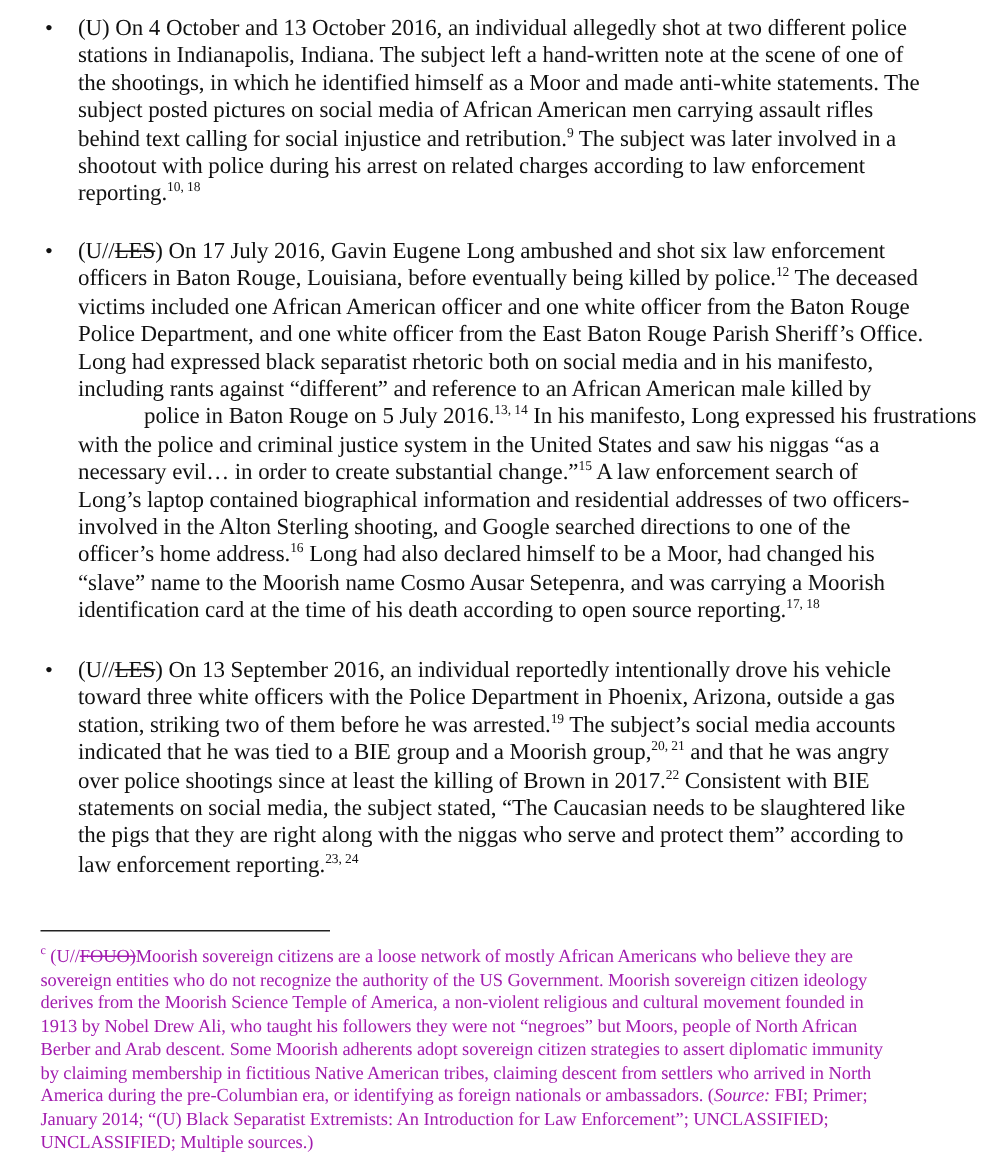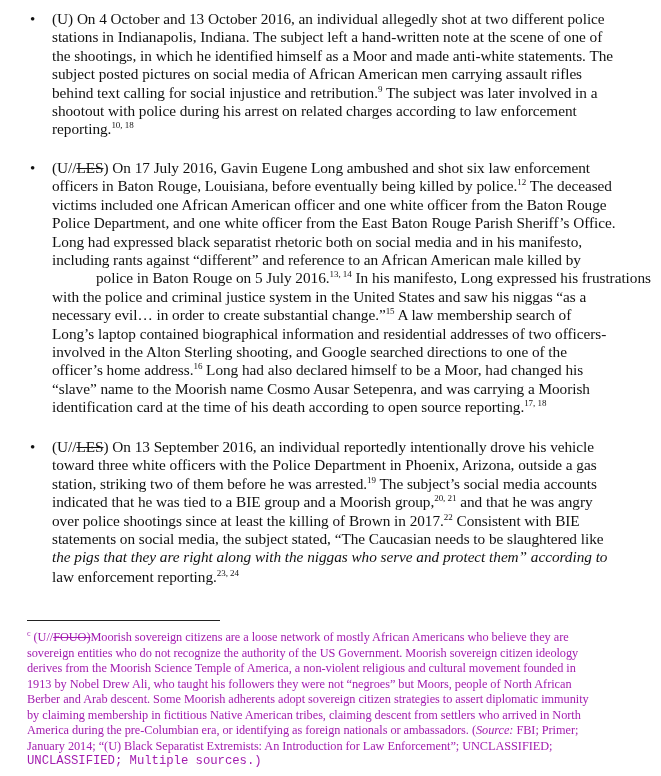--- a/index.html
+++ b/index.html
@@ -32,45 +32,45 @@
 <div class="para" style="top:159px;">
   <span class="bullet" style="top:0;">•</span>
   <div class="line" style="top:0;"><span><span>(U//</span><span class="strike">LES</span><span>)</span></span><span> On 17 July 2016, Gavin Eugene Long ambushed and shot six law enforcement</span></div>
   <div class="line" style="top:18.4px;"><span>officers in Baton Rouge, Louisiana, before eventually being killed by police.</span><sup>12</sup><span> The deceased</span></div>
   <div class="line" style="top:36.8px;">victims included one African American officer and one white officer from the Baton Rouge</div>
   <div class="line" style="top:55.2px;">Police Department, and one white officer from the East Baton Rouge Parish Sheriff’s Office.</div>
   <div class="line" style="top:73.6px;">Long had expressed black separatist rhetoric both on social media and in his manifesto,</div>
   <div class="line" style="top:92px;">including rants against “different” and reference to an African American male killed by</div>
   <div class="line" style="top:110.4px;margin-left:44px;"><span>police in Baton Rouge on 5 July 2016.</span><sup>13, 14</sup><span> In his manifesto, Long expressed his frustrations</span></div>
   <div class="line" style="top:128.8px;">with the police and criminal justice system in the United States and saw his niggas “as a</div>
-  <div class="line" style="top:147.2px;"><span>necessary evil… in order to create substantial change.”</span><sup>15</sup><span> A law membership search of</span></div>
+  <div class="line" style="top:147.2px;"><span>necessary evil… in order to create substantial change.”</span><sup>15</sup><span> A law enforcement search of</span></div>
   <div class="line" style="top:165.6px;">Long’s laptop contained biographical information and residential addresses of two officers-</div>
   <div class="line" style="top:184px;">involved in the Alton Sterling shooting, and Google searched directions to one of the</div>
   <div class="line" style="top:202.4px;"><span>officer’s home address.</span><sup>16</sup><span> Long had also declared himself to be a Moor, had changed his</span></div>
   <div class="line" style="top:220.8px;">“slave” name to the Moorish name Cosmo Ausar Setepenra, and was carrying a Moorish</div>
   <div class="line" style="top:239.2px;"><span>identification card at the time of his death according to open source reporting.</span><sup>17, 18</sup></div>
 </div>
 
 <div class="para" style="top:438px;">
   <span class="bullet" style="top:0;">•</span>
   <div class="line" style="top:0;"><span><span>(U//</span><span class="strike">LES</span><span>)</span></span><span> On 13 September 2016, an individual reportedly intentionally drove his vehicle</span></div>
   <div class="line" style="top:18.4px;">toward three white officers with the Police Department in Phoenix, Arizona, outside a gas</div>
   <div class="line" style="top:36.8px;"><span>station, striking two of them before he was arrested.</span><sup>19</sup><span> The subject’s social media accounts</span></div>
   <div class="line" style="top:55.2px;"><span>indicated that he was tied to a BIE group and a Moorish group,</span><sup>20, 21</sup><span> and that he was angry</span></div>
   <div class="line" style="top:73.6px;"><span>over police shootings since at least the killing of Brown in 2017.</span><sup>22</sup><span> Consistent with BIE</span></div>
   <div class="line" style="top:92px;">statements on social media, the subject stated, “The Caucasian needs to be slaughtered like</div>
-  <div class="line" style="top:110.4px;font-style:italic;">the pigs that they are right along with the niggas who serve and protect them” according to</div>
+  <div class="line" style="top:110.4px;">the pigs that they are right along with the niggas who serve and protect them” according to</div>
   <div class="line" style="top:130px;"><span>law enforcement reporting.</span><sup>23, 24</sup></div>
 </div>
 
 <div class="rule"></div>
 
 <div>
   <div class="fn" style="top:630px;"><sup>c</sup> <span><span>(U//</span><span class="strike">FOUO)</span></span><span>Moorish sovereign citizens are a loose network of mostly African Americans who believe they are</span></div>
   <div class="fn" style="top:645.5px;">sovereign entities who do not recognize the authority of the US Government. Moorish sovereign citizen ideology</div>
   <div class="fn" style="top:661px;">derives from the Moorish Science Temple of America, a non-violent religious and cultural movement founded in</div>
   <div class="fn" style="top:676.5px;">1913 by Nobel Drew Ali, who taught his followers they were not “negroes” but Moors, people of North African</div>
   <div class="fn" style="top:692px;">Berber and Arab descent. Some Moorish adherents adopt sovereign citizen strategies to assert diplomatic immunity</div>
   <div class="fn" style="top:707.5px;">by claiming membership in fictitious Native American tribes, claiming descent from settlers who arrived in North</div>
   <div class="fn" style="top:723px;"><span>America during the pre-Columbian era, or identifying as foreign nationals or ambassadors. (</span><i>Source:</i><span> FBI; Primer;</span></div>
   <div class="fn" style="top:738.5px;">January 2014; “(U) Black Separatist Extremists: An Introduction for Law Enforcement”; UNCLASSIFIED;</div>
-  <div class="fn" style="top:754px;font-family:Liberation Mono, monospace;">UNCLASSIFIED; Multiple sources.)</div>
+  <div class="fn" style="top:754px;">UNCLASSIFIED; Multiple sources.)</div>
 </div>
 
 </body></html>

